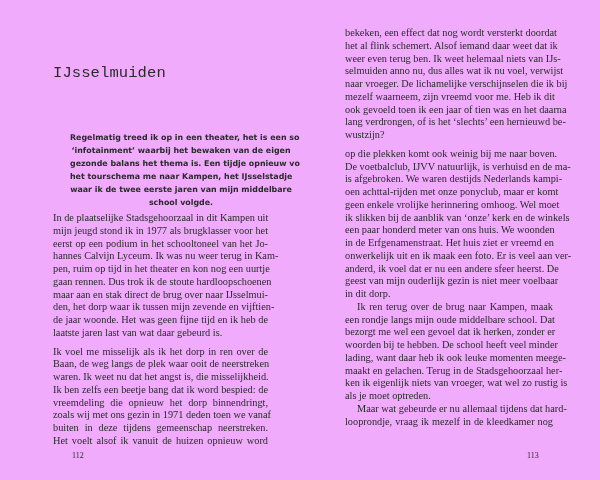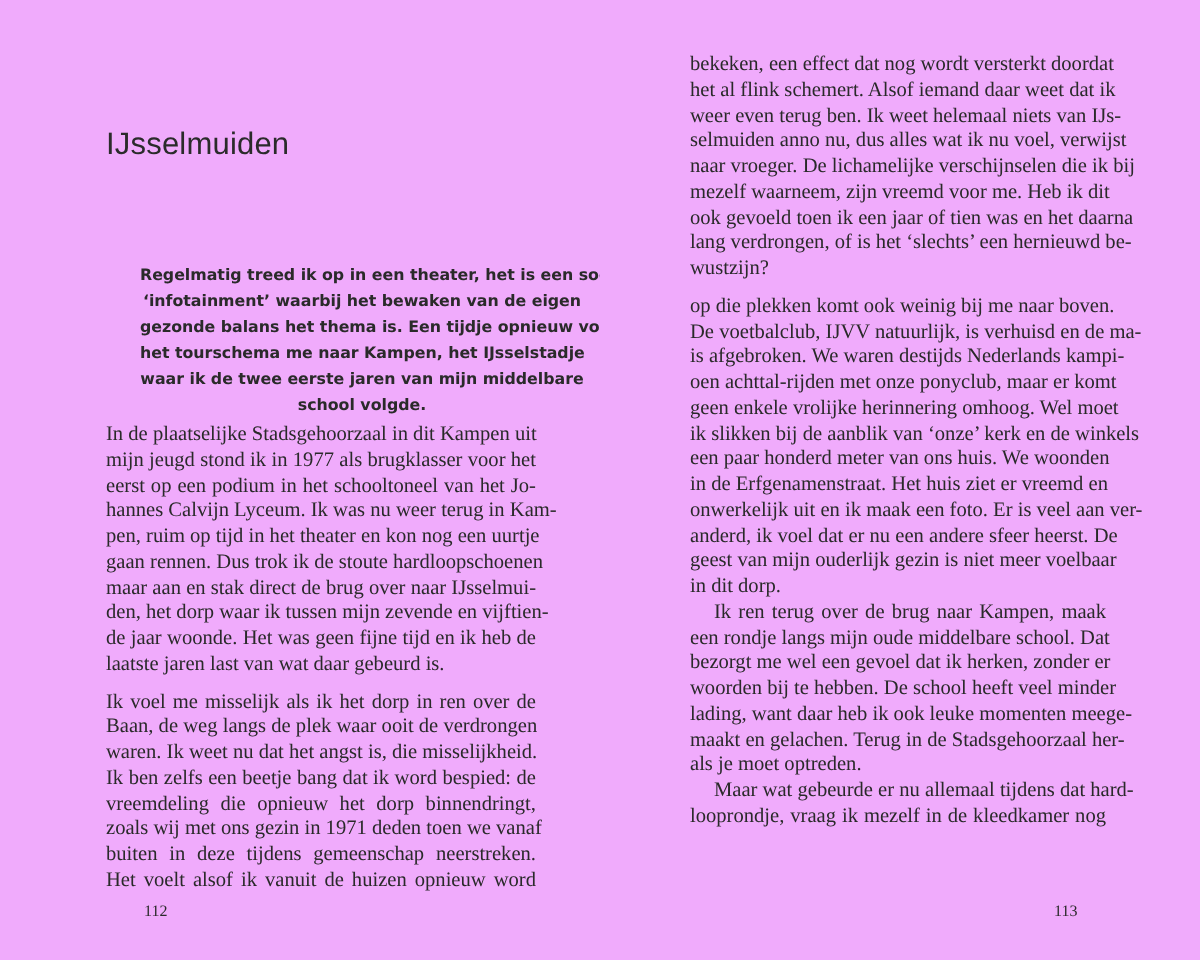--- a/index.html
+++ b/index.html
@@ -2,21 +2,21 @@
 <html><head>
 <meta charset="utf-8">
 <style>
   html, body { margin:0; padding:0; }
   body { width:600px; height:480px; background:#ffffff; position:relative; overflow:hidden; }
   .page { position:absolute; top:0; height:480px; background:#f0abfc; }
   .page.left { left:0; width:300px; }
   .page.right { left:300px; width:300px; }
   .title {
     position:absolute; left:53px; top:64px;
-    font-family:Liberation Sans, sans-serif; font-weight:300;
+    font-family:Liberation Mono, monospace; font-weight:300;
     font-size:15.5px; color:#2b2b2b; letter-spacing:0.1px; margin:0;
   }
   .intro {
     position:absolute; left:70px; top:132px; width:222px;
     font-family:"DejaVu Sans", sans-serif; font-weight:bold;
     font-size:7.9px; line-height:12.9px; color:#2a2a2a; margin:0;text-align:center;
   }
   .intro span { display:block; white-space:nowrap; }
   .body {
     position:absolute; font-family:"Liberation Serif", serif;
@@ -57,21 +57,21 @@
         <span class="line">pen, ruim op tijd in het theater en kon nog een uurtje</span>
         <span class="line">gaan rennen. Dus trok ik de stoute hardloopschoenen</span>
         <span class="line">maar aan en stak direct de brug over naar IJsselmui-</span>
         <span class="line">den, het dorp waar ik tussen mijn zevende en vijftien-</span>
         <span class="line">de jaar woonde. Het was geen fijne tijd en ik heb de</span>
         <span class="line last">laatste jaren last van wat daar gebeurd is.</span>
       </div>
       <span class="gap"></span>
       <div>
         <span class="line">Ik voel me misselijk als ik het dorp in ren over de</span>
-        <span class="line">Baan, de weg langs de plek waar ooit de verdrongen</span>
+        <span class="line">Baan, de weg langs de plek waar ooit de neerstreken</span>
         <span class="line">waren. Ik weet nu dat het angst is, die misselijkheid.</span>
         <span class="line">Ik ben zelfs een beetje bang dat ik word bespied: de</span>
         <span class="line">vreemdeling die opnieuw het dorp binnendringt,</span>
         <span class="line">zoals wij met ons gezin in 1971 deden toen we vanaf</span>
         <span class="line">buiten in deze tijdens gemeenschap neerstreken.</span>
         <span class="line">Het voelt alsof ik vanuit de huizen opnieuw word</span>
       </div>
     </div>
   <div class="folio left">112</div>
 </div>
@@ -104,20 +104,21 @@
         <span class="line">geest van mijn ouderlijk gezin is niet meer voelbaar</span>
         <span class="line last">in dit dorp.</span>
       </div>
       <div>
         <span class="line indent">Ik ren terug over de brug naar Kampen, maak</span>
         <span class="line">een rondje langs mijn oude middelbare school. Dat</span>
         <span class="line">bezorgt me wel een gevoel dat ik herken, zonder er</span>
         <span class="line">woorden bij te hebben. De school heeft veel minder</span>
         <span class="line">lading, want daar heb ik ook leuke momenten meege-</span>
         <span class="line">maakt en gelachen. Terug in de Stadsgehoorzaal her-</span>
+        <span class="line">ken ik eigenlijk niets van vroeger, wat wel zo rustig is</span>
         <span class="line last">als je moet optreden.</span>
       </div>
       <div>
         <span class="line indent">Maar wat gebeurde er nu allemaal tijdens dat hard-</span>
         <span class="line">loop­rondje, vraag ik mezelf in de kleedkamer nog</span>
       </div>
     </div>
   <div class="folio right" style="left:227px;">113</div>
 </div>
 

